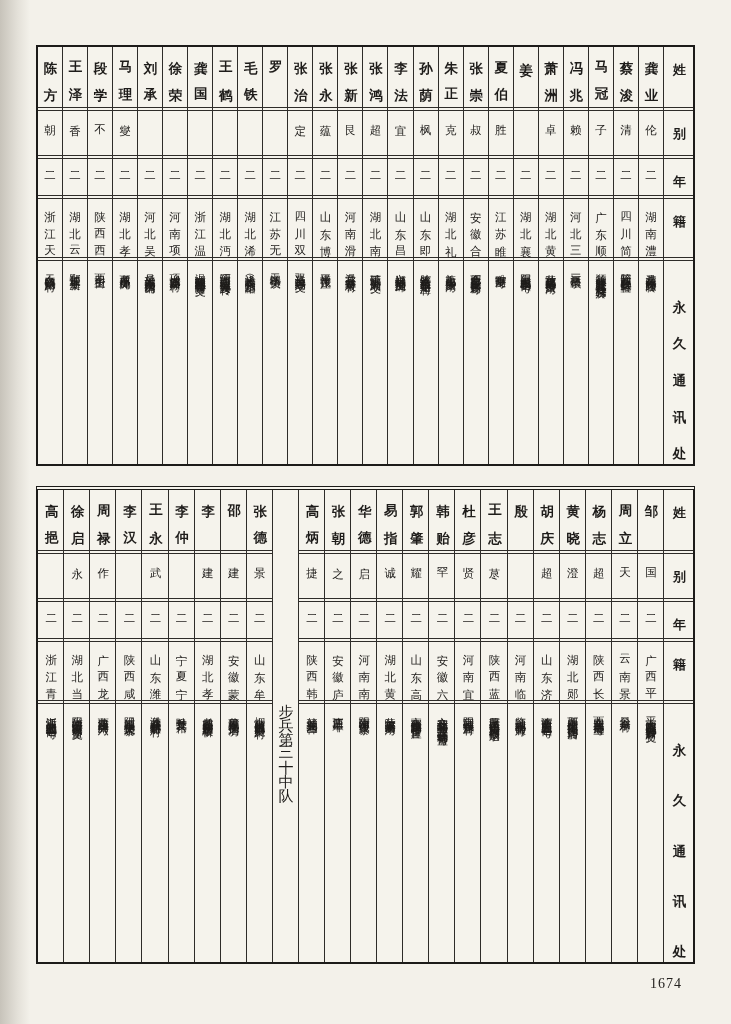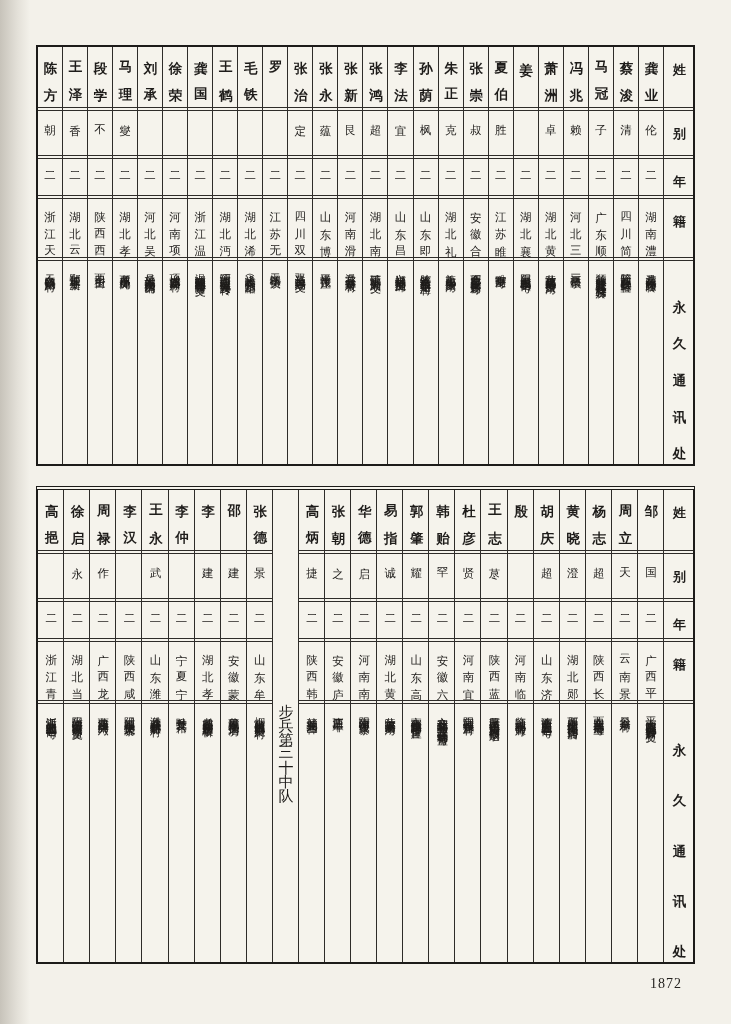--- a/index.html
+++ b/index.html
@@ -483,14 +483,14 @@
         <div class="col person-col">
           <div class="cell name">高挹峰</div>
           <div class="cell alias"></div>
           <div class="cell age">二四</div>
           <div class="cell native">浙江青田</div>
           <div class="cell addr">浙江温州北门七枫巷二十四号</div>
         </div>
       </div>
   </div>
 
-  <div class="page-number">1872</div>
+  <div class="page-number">1674</div>
 </div>
 
 </body></html>

